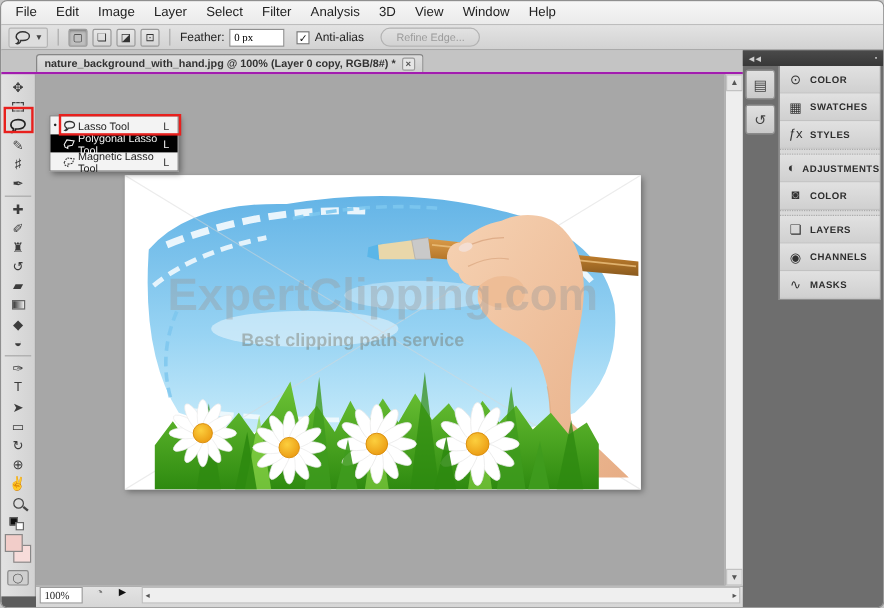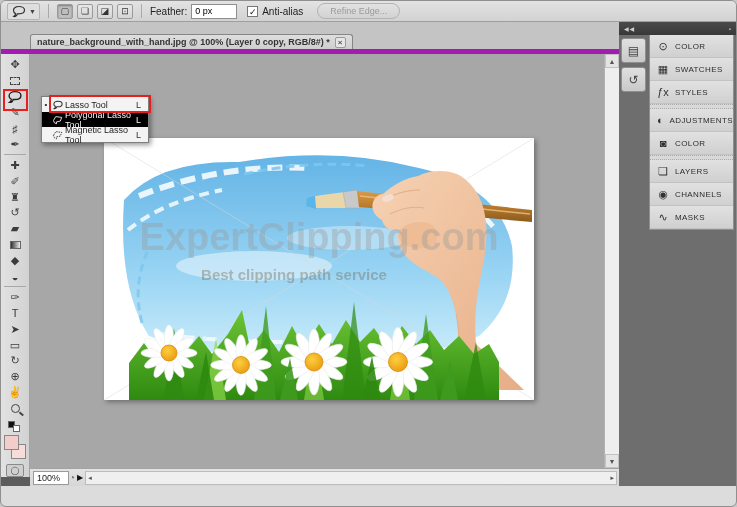--- a/index.html
+++ b/index.html
@@ -19,30 +19,30 @@
     border-bottom:1px solid #9f9f9f; display:flex; align-items:center; padding-left:6px; gap:4px;}
   .tool-preset{ display:flex; align-items:center; gap:2px; padding:1px 3px;
     border:1px solid #b5b5b5; border-radius:2px; background:#dedede;}
   .drop-arrow{ font-size:7px; color:#444; }
   .vsep{ width:1px; height:14px; background:#aaa; margin:0 4px; }
   .mode-btn{ width:16px; height:15px; border:1px solid #9a9a9a; background:linear-gradient(#e8e8e8,#d5d5d5);
     font-size:9px; line-height:13px; text-align:center; color:#333; border-radius:2px;}
   .mode-btn.pressed{ background:#bfbfbf; box-shadow:inset 0 1px 2px rgba(0,0,0,.35); }
   .opt-label{ font-size:10px; color:#222; margin-left:0;}
   .feather-input{ width:46px; height:15px; border:1px solid #8f8f8f; background:#fff;
-    font-size:9px; font-family:Liberation Sans, sans-serif; padding:0 3px; }
+    font-size:9px; font-family:Liberation Serif, serif; padding:0 3px; }
   .checkbox{ width:11px; height:11px; background:#fff; border:1px solid #777;
     font-size:9px; line-height:10px; text-align:center; color:#111; margin-left:6px;}
   .refine-btn{ margin-left:10px; height:16px; padding:0 12px; border:1px solid #b3b3b3;
     border-radius:8px; background:linear-gradient(#e2e2e2,#d2d2d2); color:#9b9b9b; font-size:9px;}
   
   .content{ display:flex; height:464px; }
   .left-col{ flex:1; display:flex; flex-direction:column; min-width:0;}
   
-  .tabbar{ height:32px; background:#c4c4c4; border-bottom:5px solid #a21caf;
+  .tabbar{ height:20px; background:#c4c4c4; border-bottom:2px solid #a21caf;
     display:flex; align-items:flex-end; padding-left:29px;}
   .doc-tab{ display:flex; align-items:center; gap:5px; background:linear-gradient(#dedede,#cfcfcf);
     border:1px solid #868686; border-bottom:none; border-radius:3px 3px 0 0;
     padding:1px 6px; font-size:9px; font-weight:bold; color:#333; height:15px;}
   .tab-close{ width:11px; height:11px; border:1px solid #9a9a9a; background:#e6e6e6;
     font-size:8px; line-height:9px; text-align:center; color:#555; border-radius:2px;}
   
   .workrow{ flex:1; display:flex; min-height:0;}
   
   .toolbar{ width:29px; background:linear-gradient(90deg,#e2e2e2,#d2d2d2);
@@ -70,21 +70,21 @@
   .canvas{ position:relative; flex:1; background:#a7a7a7; overflow:hidden;}
   .canvas-image{ position:absolute; left:74px; top:84px; width:430px; height:262px;
     box-shadow:2px 2px 5px rgba(0,0,0,.35); background:#fff;}
   
   .vscroll{ position:absolute; right:0; top:0; bottom:0; width:15px; background:#eeeeee;
     border-left:1px solid #b2b2b2; display:flex; flex-direction:column; justify-content:space-between;}
   .scroll-arrow{ height:14px; display:flex; align-items:center; justify-content:center;
     font-size:7px; color:#555; background:#e4e4e4; border:1px solid #c2c2c2;}
   
   .statusbar{ height:18px; background:linear-gradient(#e3e3e3,#d6d6d6); border-top:1px solid #a3a3a3;
-    display:flex; align-items:center; padding-left:3px; gap:0; font-size:9px;}
+    display:flex; padding-left:3px; gap:11px; font-size:9px;font-family:Liberation Serif, serif;}
   .zoom-field{ width:36px; height:14px; background:#fff; border:1px solid #9a9a9a; padding:1px 3px;}
   .status-icon{ font-size:10px; color:#777;}
   .doc-field{ width:128px; height:14px; border:1px solid #a5a5a5; background:#dcdcdc;
     text-align:center; line-height:13px; color:#222;}
   .status-pop{ font-size:8px; color:#111; padding:0 2px;}
   .hscroll{ flex:1; height:14px; background:#efefef; border:1px solid #bcbcbc;
     display:flex; align-items:center; justify-content:space-between; padding:0 2px; margin-right:2px;}
   .hscroll span{ font-size:7px; color:#555;}
   
   .dock{ width:117px; background:#6e6e6e; display:flex; flex-direction:column;}
@@ -94,41 +94,54 @@
   .dock-header .dot{ font-size:6px; color:#bbb;}
   .dock-body{ display:flex; flex:1; }
   .icon-col{ width:30px; padding:3px 2px; display:flex; flex-direction:column; gap:4px;}
   .icon-btn{ width:25px; height:25px; background:linear-gradient(#e0e0e0,#c9c9c9);
     border:1px solid #8f8f8f; border-radius:3px; display:flex; align-items:center;
     justify-content:center; font-size:12px; color:#444;}
   .panel-col{ width:85px; background:#d9d9d9; align-self:flex-start; border:1px solid #8f8f8f; border-top:none;}
   .panel-row{ height:23px; display:flex; align-items:center; gap:5px; padding-left:6px;
     background:linear-gradient(#e1e1e1,#d0d0d0); border-bottom:1px solid #c2c2c2;}
   .panel-row .p-icon{ width:14px; text-align:center; font-size:11px; color:#333; font-style:normal;}
-  .panel-row .p-label{ font-size:8px; font-weight:normal; letter-spacing:.4px; color:#2d2d2d;}
+  .panel-row .p-label{ font-size:8px; font-weight:bold; letter-spacing:.4px; color:#2d2d2d;}
   .panel-gap{ height:5px; background:#d9d9d9; border-bottom:1px dotted #ababab; border-top:1px dotted #ababab;}
   
   .flyout{ position:absolute; left:40px; top:95px; width:108px; background:#f3f3f3;
     border:1px solid #7e7e7e; box-shadow:2px 2px 5px rgba(0,0,0,.4); z-index:40;}
   .fly-row{ height:15px; display:flex; align-items:center; font-size:9px; color:#222; position:relative;}
   .fly-row .bullet{ width:8px; text-align:center; font-size:8px;}
   .fly-row .f-icon{ width:15px; display:flex; justify-content:center;}
   .fly-row .f-label{ flex:1; }
   .fly-row .f-key{ width:12px; color:#333;}
   .fly-row.dim{ background:#000000; color:#f2f2f2;}
   .fly-row.dim .f-key{ color:#f2f2f2;}
   .red-box{ position:absolute; border:2px solid #e8201d; z-index:60; pointer-events:none;}
   .red-box.tool-box{ left:2px; top:88px; width:25px; height:22px;}
   .red-box.menu-box{ left:48px; top:94px; width:102px; height:18px;}
 </style>
 </head>
 <body>
 
 <div class="window">
 
+  <div class="menubar">
+    <span class="menu-item">File</span>
+    <span class="menu-item">Edit</span>
+    <span class="menu-item">Image</span>
+    <span class="menu-item">Layer</span>
+    <span class="menu-item">Select</span>
+    <span class="menu-item">Filter</span>
+    <span class="menu-item">Analysis</span>
+    <span class="menu-item">3D</span>
+    <span class="menu-item">View</span>
+    <span class="menu-item">Window</span>
+    <span class="menu-item">Help</span>
+  </div>
 
   <div class="optionsbar">
     <span class="tool-preset">
       <svg width="16" height="13" viewBox="0 0 16 13">
         <path d="M2.5,5.5 C2.5,3 5,1.5 8,1.5 C11,1.5 13.5,3 13.5,5 C13.5,7.4 11,8.8 8,8.8 L6.3,8.8 C5.9,10.8 4.4,11.9 2.9,11.4 C3.9,10.9 4.6,10 4.6,8.6 C3.3,8 2.5,6.9 2.5,5.5 Z" fill="none" stroke="#333" stroke-width="1.2"></path>
       </svg>
       <span class="drop-arrow">▼</span>
     </span>
     <span class="vsep"></span>
     <span class="mode-btn pressed">▢</span>

